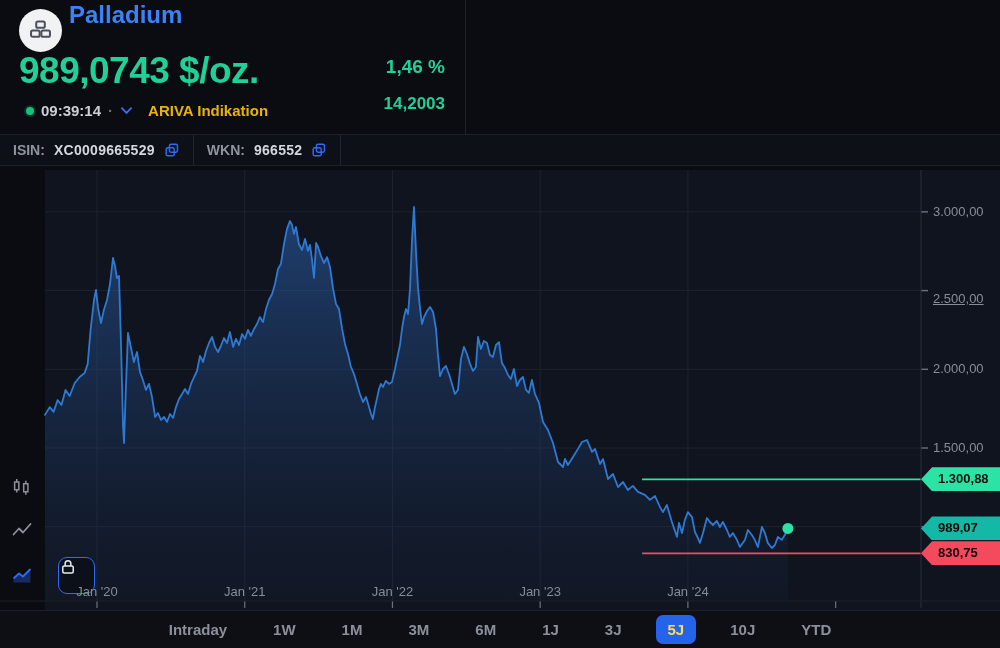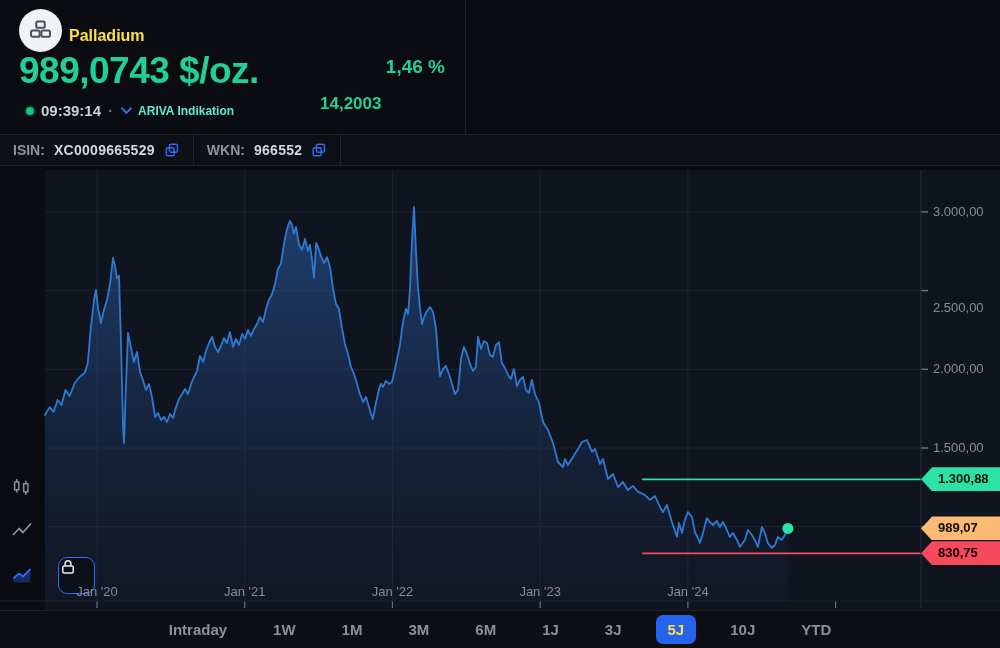--- a/index.html
+++ b/index.html
@@ -5,33 +5,33 @@
   * { margin:0; padding:0; box-sizing:border-box; }
   html,body { background:#000; }
   .page {
     position:relative; width:1000px; height:648px; overflow:hidden;
     background:#0a0c11; font-family:"Liberation Sans", sans-serif;
     -webkit-font-smoothing:antialiased; color:#e9ebee;
   }
   
   .avatar { position:absolute; left:19px; top:9px; width:43px; height:43px;
     border-radius:50%; background:#f1f2f4; display:flex; align-items:center; justify-content:center; }
-  .title { position:absolute; left:69px; top:27px; font-size:16px; font-weight:700; color:#fde047; }
+  .title { position:absolute; left:69px; top:1px; font-size:24px; font-weight:700; color:#3b82f6; }
   .price { position:absolute; left:19px; top:50px; font-size:37px; font-weight:700;
     color:#20d096; letter-spacing:-0.5px; white-space:nowrap; }
   .pct   { position:absolute; left:320px; top:56px; width:125px; text-align:right;
     font-size:19px; font-weight:700; color:#20d096; }
-  .abs   { position:absolute; left:320px; top:94px; width:125px; 
+  .abs   { position:absolute; left:320px; top:94px; width:125px; text-align:right;
     font-size:17px; font-weight:600; color:#20d096; }
   .status { position:absolute; left:26px; top:101px; height:19px; display:flex; align-items:center; gap:7px; }
   .status-dot { width:8px; height:8px; border-radius:50%; background:#17c17e;
     box-shadow:0 0 0 2px rgba(23,193,126,0.18); }
   .time { font-size:15px; font-weight:600; color:#ccd0d6; }
   .sep  { font-size:15px; color:#6b7079; font-weight:700; }
-  .src-link { display:flex; align-items:center; gap:5px; color:#5eead4; font-size:12px;
+  .src-link { display:flex; align-items:center; gap:15px; color:#eab308; font-size:15px;
     font-weight:600; cursor:pointer; }
   .hdr-vdiv { position:absolute; left:465px; top:0; width:1px; height:134px; background:#1c212c; }
   .hdr-hdiv { position:absolute; left:0; top:134px; width:1000px; height:1px; background:#1c212c; }
   
   .idbar { position:absolute; left:0; top:135px; width:1000px; height:31px;
     background:#0d1016; border-bottom:1px solid #1c212c; display:flex; align-items:stretch; }
   .idcell { display:flex; align-items:center; padding:0 13px; border-right:1px solid #1e2430; }
   .idcell .lbl { font-size:14px; font-weight:600; color:#8f959e; margin-right:9px; }
   .idcell .val { font-size:14px; font-weight:600; color:#d4d8de; letter-spacing:0.3px; }
   .copy-btn { margin-left:9px; width:16px; height:16px; color:#2f6bf6; cursor:pointer;
@@ -195,30 +195,30 @@
       <span style="display:flex;">
         <svg width="18" height="18" viewBox="0 0 24 24" fill="none" stroke="#e8eaee" stroke-width="2">
           <rect x="5" y="10.5" width="14" height="9.5" rx="2"></rect>
           <path d="M8.2 10.5 V7.6 a3.8 3.8 0 0 1 7.6 0 V10.5"></path>
         </svg>
       </span>
     </div>
 
     <div id="chart-labels">
         <div class="ylabel" style="top: 33.8722px;">3.000,00</div>
-        <div class="ylabel" style="top: 130px;">2.500,00</div>
+        <div class="ylabel" style="top: 121px; text-decoration: underline;">2.500,00</div>
         <div class="ylabel" style="top: 191.286px;">2.000,00</div>
         <div class="ylabel" style="top: 269.993px;">1.500,00</div>
         <div class="xlabel" style="left: 96.9987px; top: 414px;">Jan '20</div>
         <div class="xlabel" style="left: 244.722px; top: 414px;">Jan '21</div>
         <div class="xlabel" style="left: 392.446px; top: 414px;">Jan '22</div>
         <div class="xlabel" style="left: 540.169px; top: 414px;">Jan '23</div>
         <div class="xlabel" style="left: 687.892px; top: 414px;">Jan '24</div>
         <div class="tag" style="top: 297.338px; background: rgb(43, 227, 164); color: rgb(8, 20, 16);">1.300,88</div>
-        <div class="tag" style="top: 346.421px; background: #fdba74; color: rgb(20, 11, 3);">989,07</div>
+        <div class="tag" style="top: 346.421px; background: #14b8a6; color: rgb(20, 11, 3);">989,07</div>
         <div class="tag" style="top: 371.343px; background: rgb(245, 73, 94); color: rgb(22, 4, 6);">830,75</div>
       </div>
   </div>
 
   <div class="toolbar" id="range-toolbar">
       <button class="range-btn">Intraday</button>
       <button class="range-btn">1W</button>
       <button class="range-btn">1M</button>
       <button class="range-btn">3M</button>
       <button class="range-btn">6M</button>

